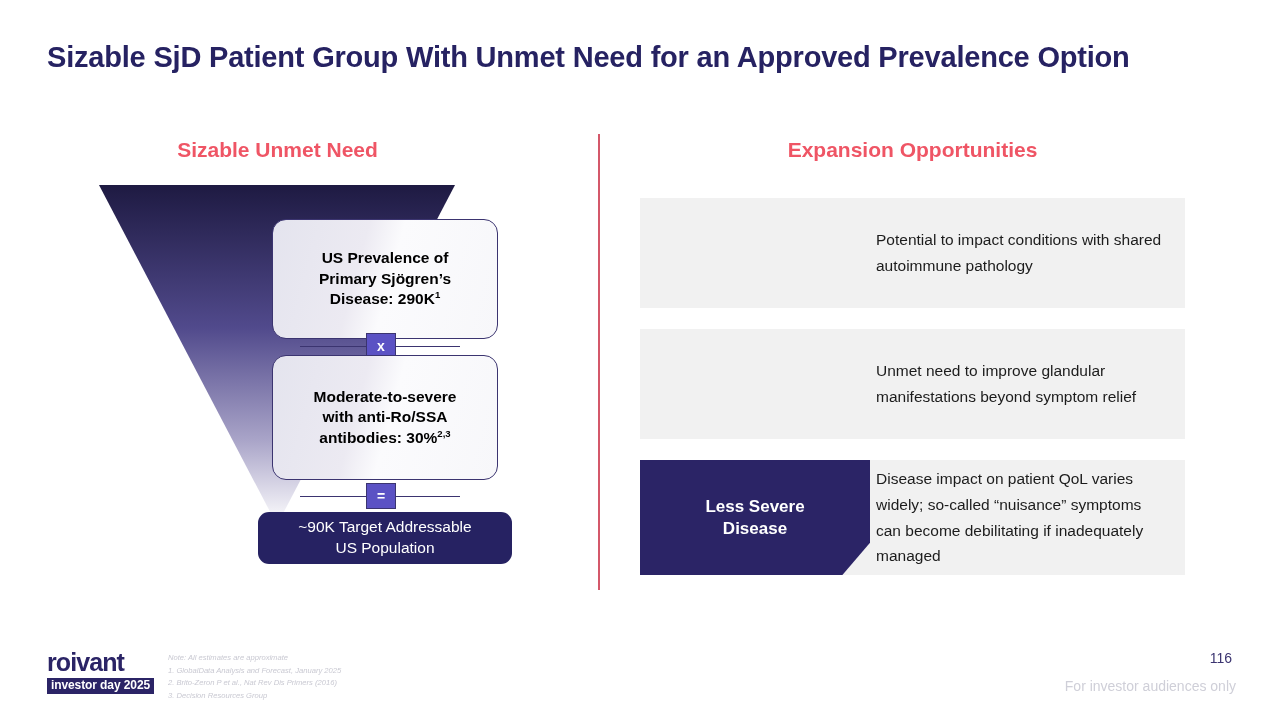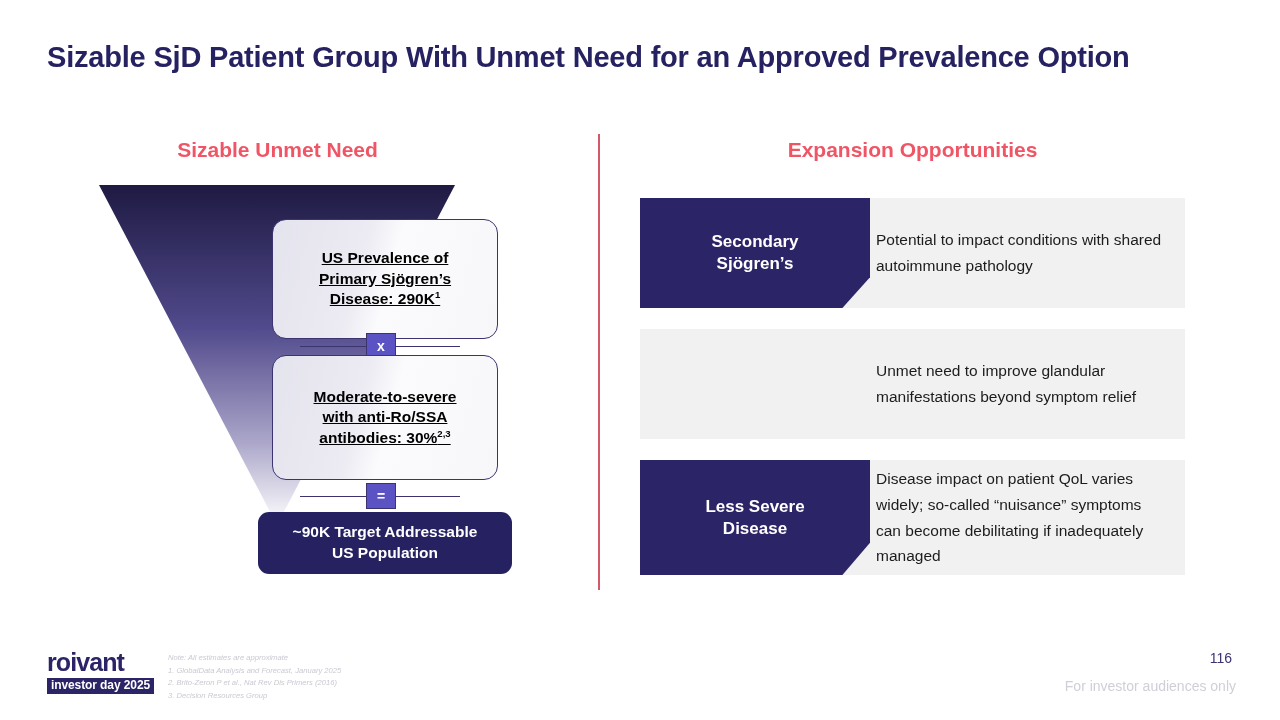--- a/index.html
+++ b/index.html
@@ -75,39 +75,38 @@
     display: flex;
     align-items: center;
     justify-content: center;
     text-align: center;
     box-sizing: border-box;
     color: #000000;
     font-weight: bold;
     font-size: 15.5px;
     line-height: 1.32;
     padding: 6px 14px;
-    text-decoration: underline;
   }
   #funnel-box-1 { left: 272px; top: 219px; width: 226px; height: 120px; }
   #funnel-box-2 { left: 272px; top: 355px; width: 226px; height: 125px; }
 
   #funnel-result {
     position: absolute;
     left: 258px;
     top: 512px;
     width: 254px;
-    height: 62px;
+    height: 52px;
     background: #262262;
     border-radius: 11px;
     display: flex;
     align-items: center;
     justify-content: center;
     text-align: center;
     color: #ffffff;
-    font-weight: bold;
+    font-weight: normal;
     font-size: 15.5px;
     line-height: 1.35;
     box-sizing: border-box;
     padding: 4px 0;
   }
 
   
   .connector-line {
     position: absolute;
     height: 1.4px;
@@ -279,26 +278,20 @@
 <div id="badge-equals" class="op-badge">=</div>
 
 <div id="funnel-result">
   <div>
     <span>~90K Target Addressable</span><br>
     <span>US Population</span>
   </div>
 </div>
 
 <div id="opp-card-0" class="opp-card">
-  <div class="opp-label">
-    <div>
-      <span>Secondary</span><br>
-      <span>Sjögren’s</span>
-    </div>
-  </div>
   <div class="opp-text">Potential to impact conditions with shared autoimmune pathology</div>
 </div>
 
 <div id="opp-card-1" class="opp-card">
   <div class="opp-text">Unmet need to improve glandular manifestations beyond symptom relief</div>
 </div>
 
 <div id="opp-card-2" class="opp-card">
   <div class="opp-label">
     <div>

